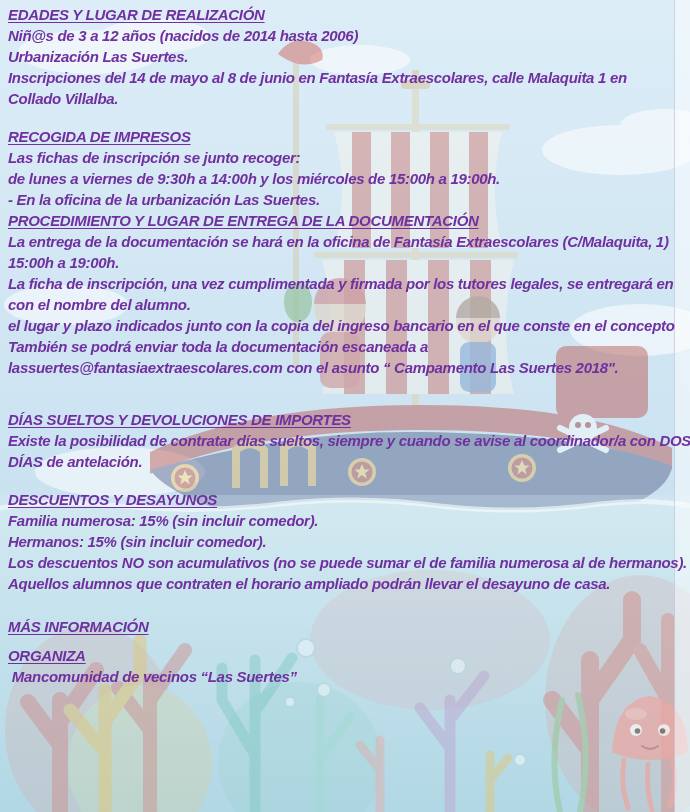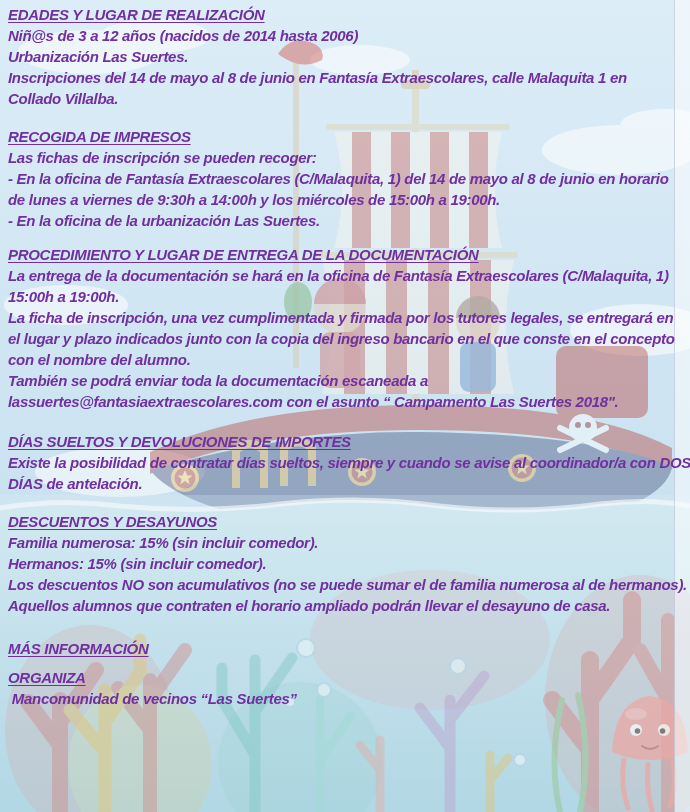--- a/index.html
+++ b/index.html
@@ -13,21 +13,21 @@
     background:rgba(255,255,255,0.5);
     border-left:1px solid rgba(175,180,205,0.55);
   }
   .content{position:absolute;left:0;top:0;width:690px;height:792px;z-index:3;
     padding:4px 4px 0 8px;box-sizing:border-box;}
   .sec-title,.line{
     font-style:italic;font-weight:bold;font-size:15px;line-height:21px;
     color:#7030A0;white-space:pre;letter-spacing:-0.3px;
   }
   .sec-title{text-decoration:underline;text-underline-offset:2px;}
-  .m17{margin-top:17px}.m16{margin-top:13px}.m18{margin-top:19px}
+  .m17{margin-top:17px}.m16{margin-top:0}.m18{margin-top:31px}
   .m22{margin-top:22px}.m8{margin-top:8px}
 </style>
 </head>
 <body>
 
 <div class="page">
 
   <svg class="bg-svg" viewBox="0 0 690 812">
     <defs>
       <linearGradient id="skyG" x1="0" y1="0" x2="0" y2="1">
@@ -192,33 +192,32 @@
     <div class="section">
       <div class="sec-title">EDADES Y LUGAR DE REALIZACIÓN</div>
       <div class="line">Niñ@s de 3 a 12 años (nacidos de 2014 hasta 2006)</div>
       <div class="line">Urbanización Las Suertes.</div>
       <div class="line">Inscripciones del 14 de mayo al 8 de junio en Fantasía Extraescolares, calle Malaquita 1 en</div>
       <div class="line">Collado Villalba.</div>
     </div>
 
     <div class="section m17">
       <div class="sec-title">RECOGIDA DE IMPRESOS</div>
-      <div class="line">Las fichas de inscripción se pueden recoger:</div>
-      <div class="line">- En la oficina de Fantasía Extraescolares (C/Malaquita, 1) del 14 de mayo al 8 de junio en horario</div>
+      <div class="line">Las fichas de inscripción se junto recoger:</div>
       <div class="line">de lunes a viernes de 9:30h a 14:00h y los miércoles de 15:00h a 19:00h.</div>
       <div class="line">- En la oficina de la urbanización Las Suertes.</div>
     </div>
 
     <div class="section m16">
       <div class="sec-title">PROCEDIMIENTO Y LUGAR DE ENTREGA DE LA DOCUMENTACIÓN</div>
       <div class="line">La entrega de la documentación se hará en la oficina de Fantasía Extraescolares (C/Malaquita, 1)</div>
       <div class="line">15:00h a 19:00h.</div>
       <div class="line">La ficha de inscripción, una vez cumplimentada y firmada por los tutores legales, se entregará en</div>
+      <div class="line">con el nombre del alumno.</div>
       <div class="line">el lugar y plazo indicados junto con la copia del ingreso bancario en el que conste en el concepto</div>
-      <div class="line">con el nombre del alumno.</div>
       <div class="line">También se podrá enviar toda la documentación escaneada a</div>
       <div class="line">lassuertes@fantasiaextraescolares.com con el asunto “ Campamento Las Suertes 2018".</div>
     </div>
 
     <div class="section m18">
       <div class="sec-title">DÍAS SUELTOS Y DEVOLUCIONES DE IMPORTES</div>
       <div class="line">Existe la posibilidad de contratar días sueltos, siempre y cuando se avise al coordinador/a con DOS</div>
       <div class="line">DÍAS de antelación.</div>
     </div>
 

